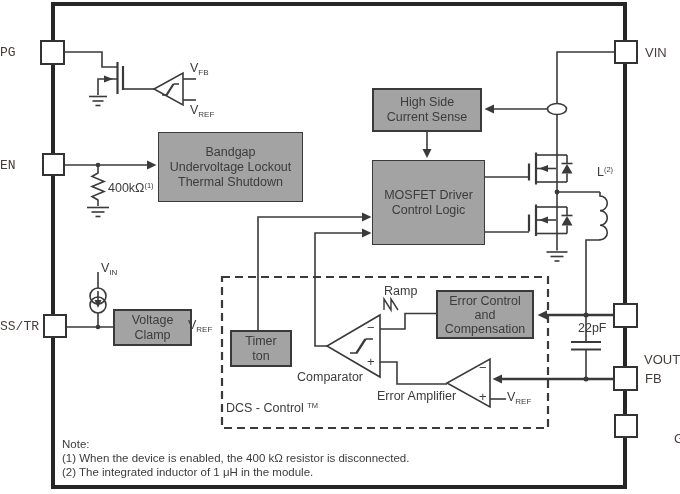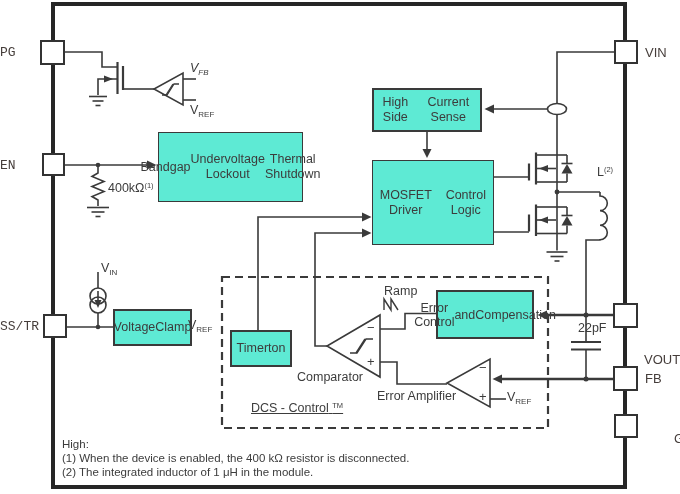--- a/index.html
+++ b/index.html
@@ -1,22 +1,22 @@
 <!DOCTYPE html>
 <html><head>
 <meta charset="utf-8">
 <style>
   html,body{margin:0;padding:0;background:#fff;}
   #stage{position:relative;width:680px;height:494px;background:#fff;overflow:hidden;
          font-family:"Liberation Sans",sans-serif;color:#3c3c3c;}
   .chip{position:absolute;left:51px;top:2px;width:576px;height:487px;
         border:4px solid #262626;box-sizing:border-box;}
   svg.wires{position:absolute;left:0;top:0;}
-  .box{position:absolute;background:#5eead4;border:1.6px solid #3a3a3a;box-sizing:border-box;
-       display:flex;align-items:center;justify-content:center;
+  .box{position:absolute;background:#a3a3a3;border:1.6px solid #3a3a3a;box-sizing:border-box;
+       display:flex;flex-direction:column;align-items:center;justify-content:center;
        text-align:center;font-size:12.5px;line-height:15px;color:#3c3c3c;}
   .box.bold{border-width:2.4px;}
   .pin{position:absolute;background:#fff;border:2px solid #333;box-sizing:border-box;}
   .lbl{position:absolute;font-size:12.5px;color:#3c3c3c;white-space:nowrap;}
   .pinlbl{font-size:13px;color:#453d3a;}
   .ralign{text-align:left;font-family:Liberation Mono, monospace;}
   sub.s{font-size:8px;vertical-align:-3px;}
   sup.s{font-size:7.5px;vertical-align:4px;}
   .sign{font-size:13px;}
   .note{position:absolute;left:62px;top:437px;font-size:11.5px;line-height:14px;color:#3c3c3c;}
@@ -196,53 +196,53 @@
     <div>Bandgap</div>
     <div>Undervoltage Lockout</div>
     <div>Thermal Shutdown</div>
   </div>
 
   <div class="box bold" style="left:372px;top:88px;width:110px;height:44px;">
     <div>High Side</div>
     <div>Current Sense</div>
   </div>
 
-  <div class="box" style="left:372px;top:160px;width:122px;height:85px;">
+  <div class="box" style="left:372px;top:160px;width:113px;height:85px;">
     <div>MOSFET Driver</div>
     <div>Control Logic</div>
   </div>
 
   <div class="box bold" style="left:230px;top:330px;width:62px;height:37px;">
     <div>Timer</div>
     <div>ton</div>
   </div>
 
   <div class="box bold" style="left:436px;top:290px;width:98px;height:49px;line-height:14px;">
     <div>Error Control</div>
     <div>and</div>
     <div>Compensation</div>
   </div>
 
   <div class="box bold" style="left:113px;top:309px;width:79px;height:37px;">
     <div>Voltage</div>
     <div>Clamp</div>
   </div>
 
-  <div class="lbl" style="left:190px;top:61px;font-style:italic;"><span>V</span><sub class="s">FB</sub></div>
+  <div class="lbl" style="left:190px;top:61px;"><span>V</span><sub class="s">FB</sub></div>
   <div class="lbl" style="left:190px;top:103px;"><span>V</span><sub class="s">REF</sub></div>
   <div class="lbl" style="left:108px;top:181px;"><span>400kΩ</span><sup class="s">(1)</sup></div>
   <div class="lbl" style="left:101px;top:261px;"><span>V</span><sub class="s">IN</sub></div>
   <div class="lbl" style="left:188px;top:318px;"><span>V</span><sub class="s">REF</sub></div>
   <div class="lbl" style="left:597px;top:165px;"><span>L</span><sup class="s">(2)</sup></div>
   <div class="lbl" style="left:550px;top:321px;margin-left:28px;">22pF</div>
   <div class="lbl" style="left:384px;top:284px;">Ramp</div>
   <div class="lbl" style="left:297px;top:370px;">Comparator</div>
   <div class="lbl" style="left:377px;top:389px;">Error Amplifier</div>
   <div class="lbl" style="left:507px;top:390px;"><span>V</span><sub class="s">REF</sub></div>
-  <div class="lbl" style="left:251px;top:401px;text-decoration:underline;"><span>DCS - Control</span>&nbsp;<sup class="s">TM</sup></div>
+  <div class="lbl" style="left:226px;top:401px;"><span>DCS - Control</span>&nbsp;<sup class="s">TM</sup></div>
 
   <div class="lbl sign" style="left:367px;top:320px;">−</div>
   <div class="lbl sign" style="left:367px;top:354px;">+</div>
   <div class="lbl sign" style="left:479px;top:360px;">−</div>
   <div class="lbl sign" style="left:479px;top:389px;">+</div>
 
   <div class="pin" style="left:40px;top:40px;width:25px;height:25px;"></div>
   <div class="pin" style="left:42px;top:153px;width:23px;height:23px;"></div>
   <div class="pin" style="left:43px;top:314px;width:24px;height:24px;"></div>
   <div class="pin" style="left:614px;top:40px;width:24px;height:24px;"></div>
@@ -252,18 +252,18 @@
 
   <div class="lbl pinlbl ralign" style="left:0px;top:45px;width:36px;">PG</div>
   <div class="lbl pinlbl ralign" style="left:0px;top:158px;width:38px;">EN</div>
   <div class="lbl pinlbl ralign" style="left:0px;top:319px;width:40px;">SS/TR</div>
   <div class="lbl pinlbl" style="left:645px;top:45px;">VIN</div>
   <div class="lbl pinlbl" style="left:644px;top:308px;margin-top:44px;">VOUT</div>
   <div class="lbl pinlbl" style="left:645px;top:371px;">FB</div>
   <div class="lbl pinlbl" style="left:644px;top:431px;margin-left:30px;">GND</div>
 
   <div class="note">
-    <div>High:</div>
+    <div>Note:</div>
     <div>(1) When the device is enabled, the 400 kΩ resistor is disconnected.</div>
     <div>(2) The integrated inductor of 1 μH in the module.</div>
   </div>
 
 </div>
 
 </body></html>

